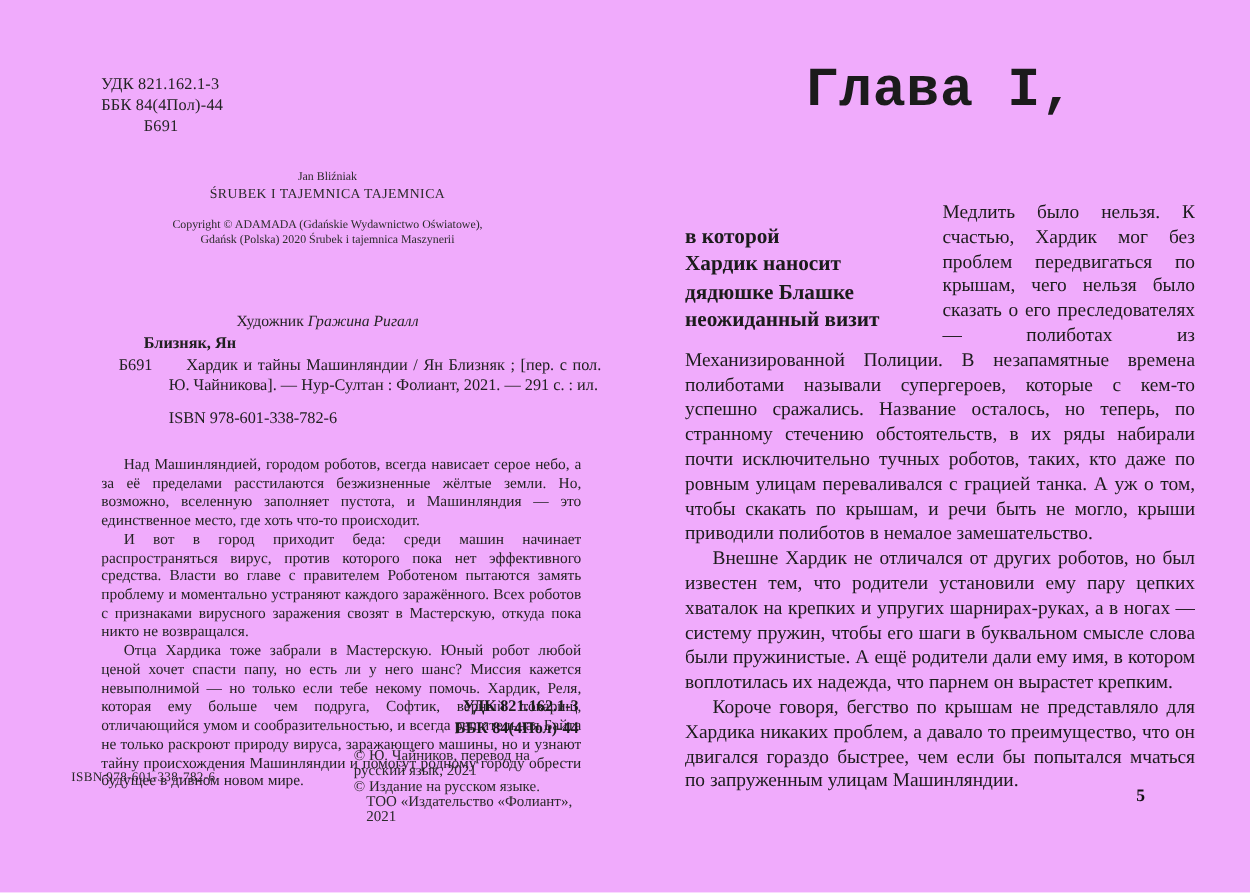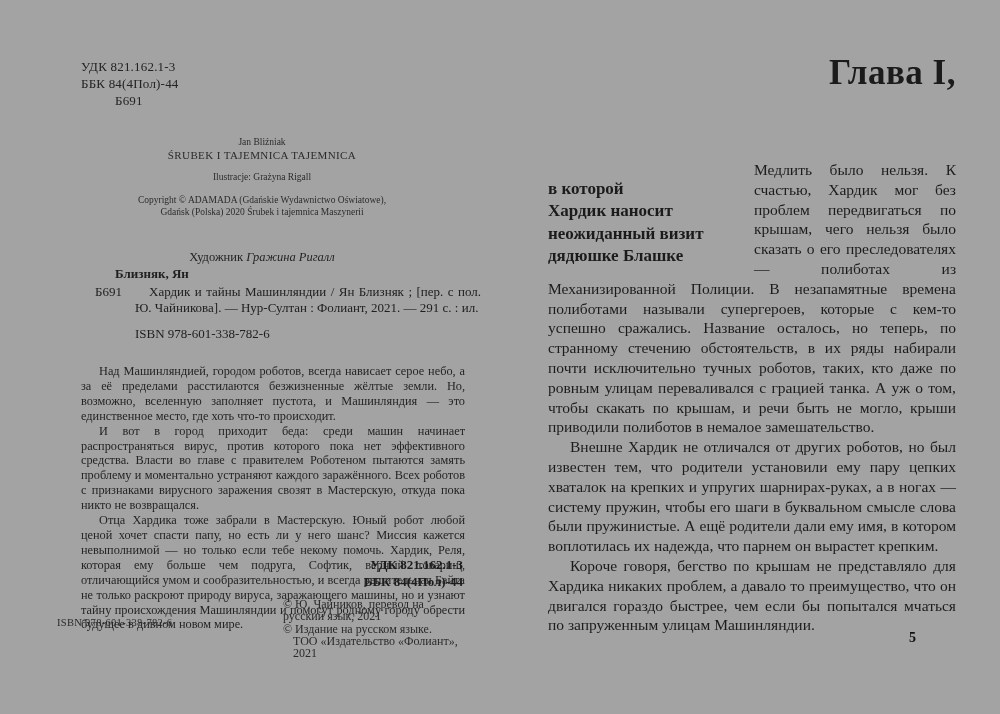--- a/index.html
+++ b/index.html
@@ -3,21 +3,21 @@
 <meta charset="utf-8">
 <style>
   * { margin: 0; padding: 0; box-sizing: border-box; }
   html, body { background: #ffffff; }
   body { font-family: "Liberation Serif", serif; color: #1e1e1e; }
 
   .spread {
     position: relative;
     width: 1000px;
     height: 714px;
-    background: #a3a3a3;
+    background: #f0abfc;
     overflow: hidden;
     margin: 0 auto;
   }
 
   
   .left-page {
     position: absolute;
     left: 57px; top: 0;
     width: 410px; height: 714px;
   }
@@ -78,24 +78,24 @@
   }
 
   
   .right-page {
     position: absolute; left: 548px; top: 0;
     width: 408px; height: 714px;
   }
 
   .chapter-title {
     position: absolute; right: 0; top: 52px; width: 408px;
-    text-align: right;
-    font-family: Liberation Serif, serif;
+    text-align: center;
+    font-family: Liberation Mono, monospace;
     font-weight: bold;
-    font-size: 35px; line-height: 42px;
+    font-size: 44px; line-height: 42px;
     letter-spacing: 0.5px;
     color: #1b1b1b;
   }
 
   .chapter-body {
     position: absolute; left: 0; top: 160px; width: 408px;
     font-size: 15.5px; line-height: 19.8px;
     text-align: justify; color: #1c1c1c;
   }
 
@@ -127,21 +127,20 @@
 
     <div class="udk-top">
       <div>УДК 821.162.1-3</div>
       <div>ББК 84(4Пол)-44</div>
       <div class="code-line3">Б691</div>
     </div>
 
     <div class="orig-block">
       <div class="orig-author">Jan Bliźniak</div>
       <div class="orig-title">ŚRUBEK I TAJEMNICA TAJEMNICA</div>
-      <div class="orig-illustr">Ilustracje: Grażyna Rigall</div>
       <div class="orig-copy">
         <div>Copyright © ADAMADA (Gdańskie Wydawnictwo Oświatowe),</div>
         <div>Gdańsk (Polska) 2020 Śrubek i tajemnica Maszynerii</div>
       </div>
     </div>
 
     <div class="artist-line">
       <span>Художник </span><span class="artist-name">Гражина Ригалл</span>
     </div>
 
@@ -175,22 +174,22 @@
   </div>
 
   <div class="right-page">
 
     <div class="chapter-title">Глава I,</div>
 
     <div class="chapter-body">
       <div class="chapter-subtitle">
         <div>в которой</div>
         <div>Хардик наносит</div>
+        <div>дядюшке Блашке</div>
         <div>неожиданный визит</div>
-        <div>дядюшке Блашке</div>
       </div>
       <p class="first">Медлить было нельзя. К счастью, Хардик мог без проблем передвигаться по крышам, чего нельзя было сказать о его преследователях — полиботах из Механизированной Полиции. В незапамятные времена полиботами называли супергероев, которые с кем-то успешно сражались. Название осталось, но теперь, по странному стечению обстоятельств, в их ряды набирали почти исключительно тучных роботов, таких, кто даже по ровным улицам переваливался с грацией танка. А уж о том, чтобы скакать по крышам, и речи быть не могло, крыши приводили полиботов в немалое замешательство.</p>
       <p>Внешне Хардик не отличался от других роботов, но был известен тем, что родители установили ему пару цепких хваталок на крепких и упругих шарнирах-руках, а в ногах — систему пружин, чтобы его шаги в буквальном смысле слова были пружинистые. А ещё родители дали ему имя, в котором воплотилась их надежда, что парнем он вырастет крепким.</p>
       <p>Короче говоря, бегство по крышам не представляло для Хардика никаких проблем, а давало то преимущество, что он двигался гораздо быстрее, чем если бы попытался мчаться по запруженным улицам Машинляндии.</p>
     </div>
 
     <div class="page-number">5</div>
   </div>
 
 </div>

